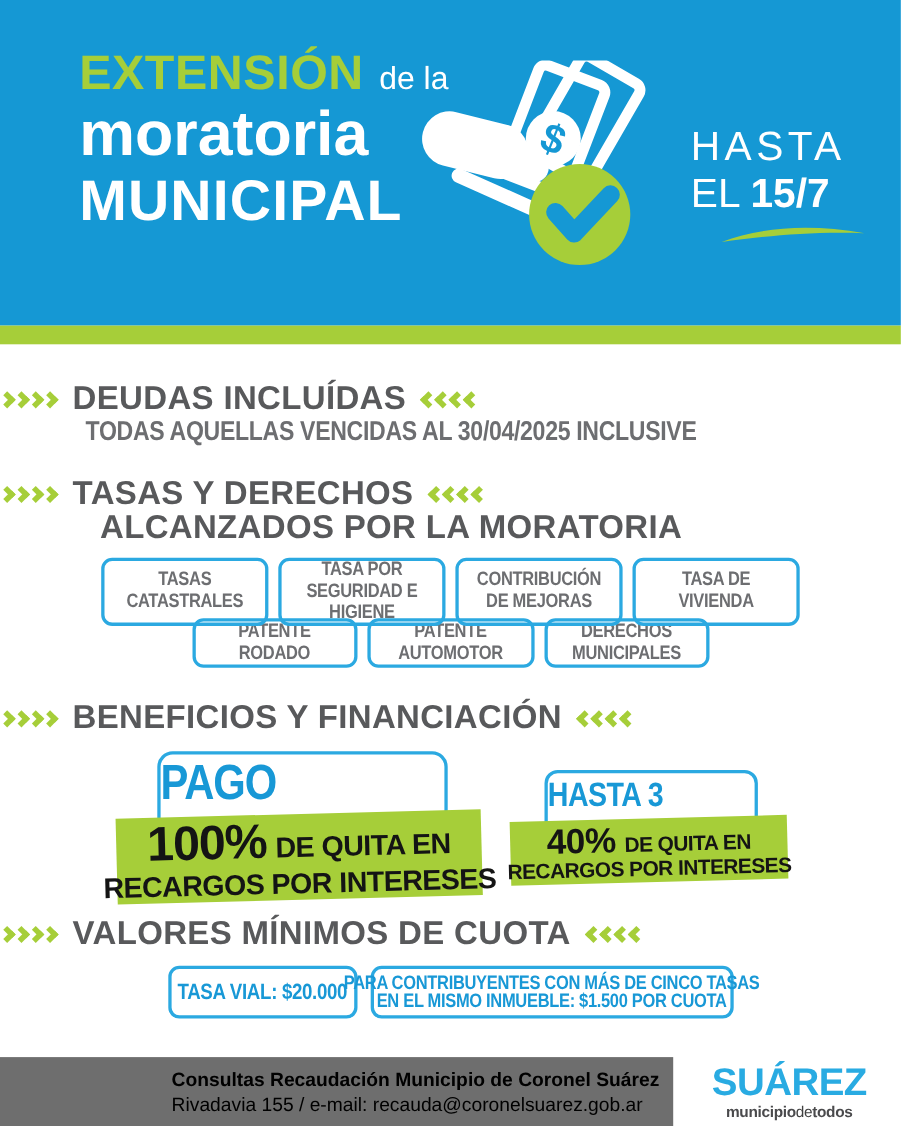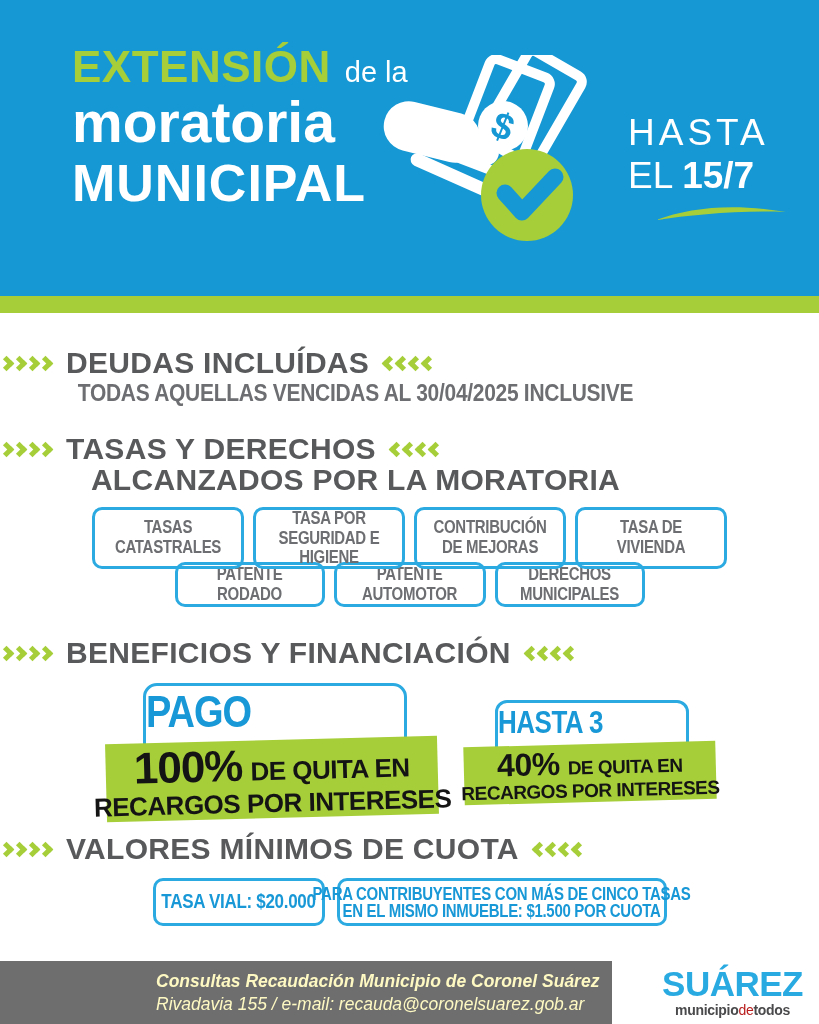--- a/index.html
+++ b/index.html
@@ -72,28 +72,28 @@
   .band .l2 { white-space: nowrap; margin-top: -2px; }
 
   .val-box { border: 3px solid #2BA9E1; border-radius: 10px; min-height: 48px;
              display: flex; flex-direction: column; align-items: center; justify-content: center;
              text-align: center; padding: 3px 8px; }
   .val-box .vlbl { font-size: 17px; font-weight: 700; color: #1898D6; line-height: 1.15; white-space: nowrap; }
   .val-box .vsm  { font-size: 15px; font-weight: 700; color: #1898D6; line-height: 1.15; white-space: nowrap; }
 
   
   .footer-bar { position: absolute; left: 0; top: 961px; width: 612px; height: 63px; background: #6E6E6E;
-                display: flex; flex-direction: column; justify-content: center; padding-left: 156px; color: #fef9c3; font-style: italic; }
+                display: flex; flex-direction: column; justify-content: center; padding-left: 156px; color: #000000; }
   .footer-bar .f1 { font-size: 17.5px; font-weight: 700; line-height: 1.3; }
   .footer-bar .f2 { font-size: 17.5px; font-weight: 400; line-height: 1.3; }
-  .logo { position: absolute; left: 645px; top: 966px; width: 145px; text-align: center; margin-left: 15px; }
+  .logo { position: absolute; left: 645px; top: 966px; width: 145px; text-align: center; }
   .logo .lg1 { font-size: 35px; font-weight: 800; color: #29ABE2; letter-spacing: -0.5px; line-height: 1; }
   .logo .lg2 { font-size: 14px; letter-spacing: -0.3px; margin-top: 1px; color: #4A4A4C; }
   .logo .lg2 .b { font-weight: 700; }
-  .logo .lg2 .lt { font-weight: 400; color: #b91c1c; }
+  .logo .lg2 .lt { font-weight: 400; color: #404040; }
 </style>
 </head>
 <body>
 
 <div class="poster">
 
   <div class="hero">
     <div class="title-block">
       <div class="t1">
         <span class="ext">EXTENSIÓN</span>

